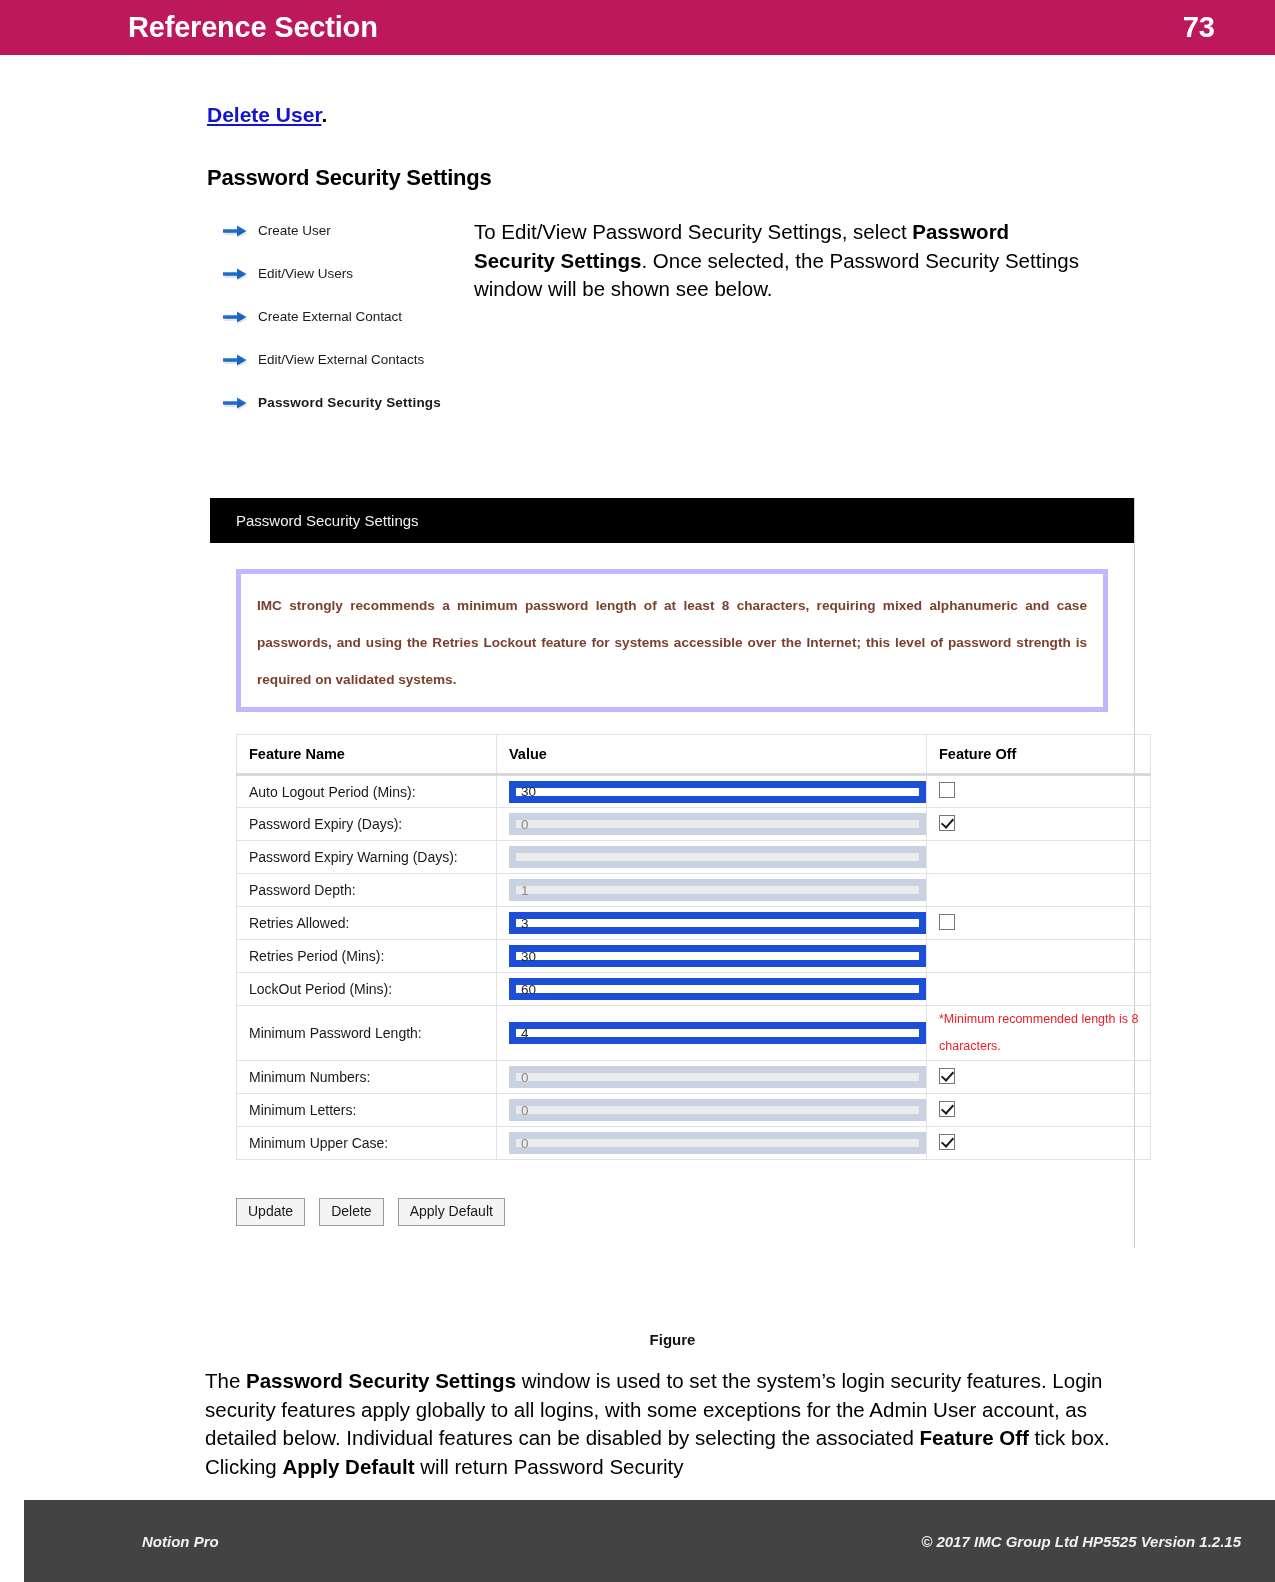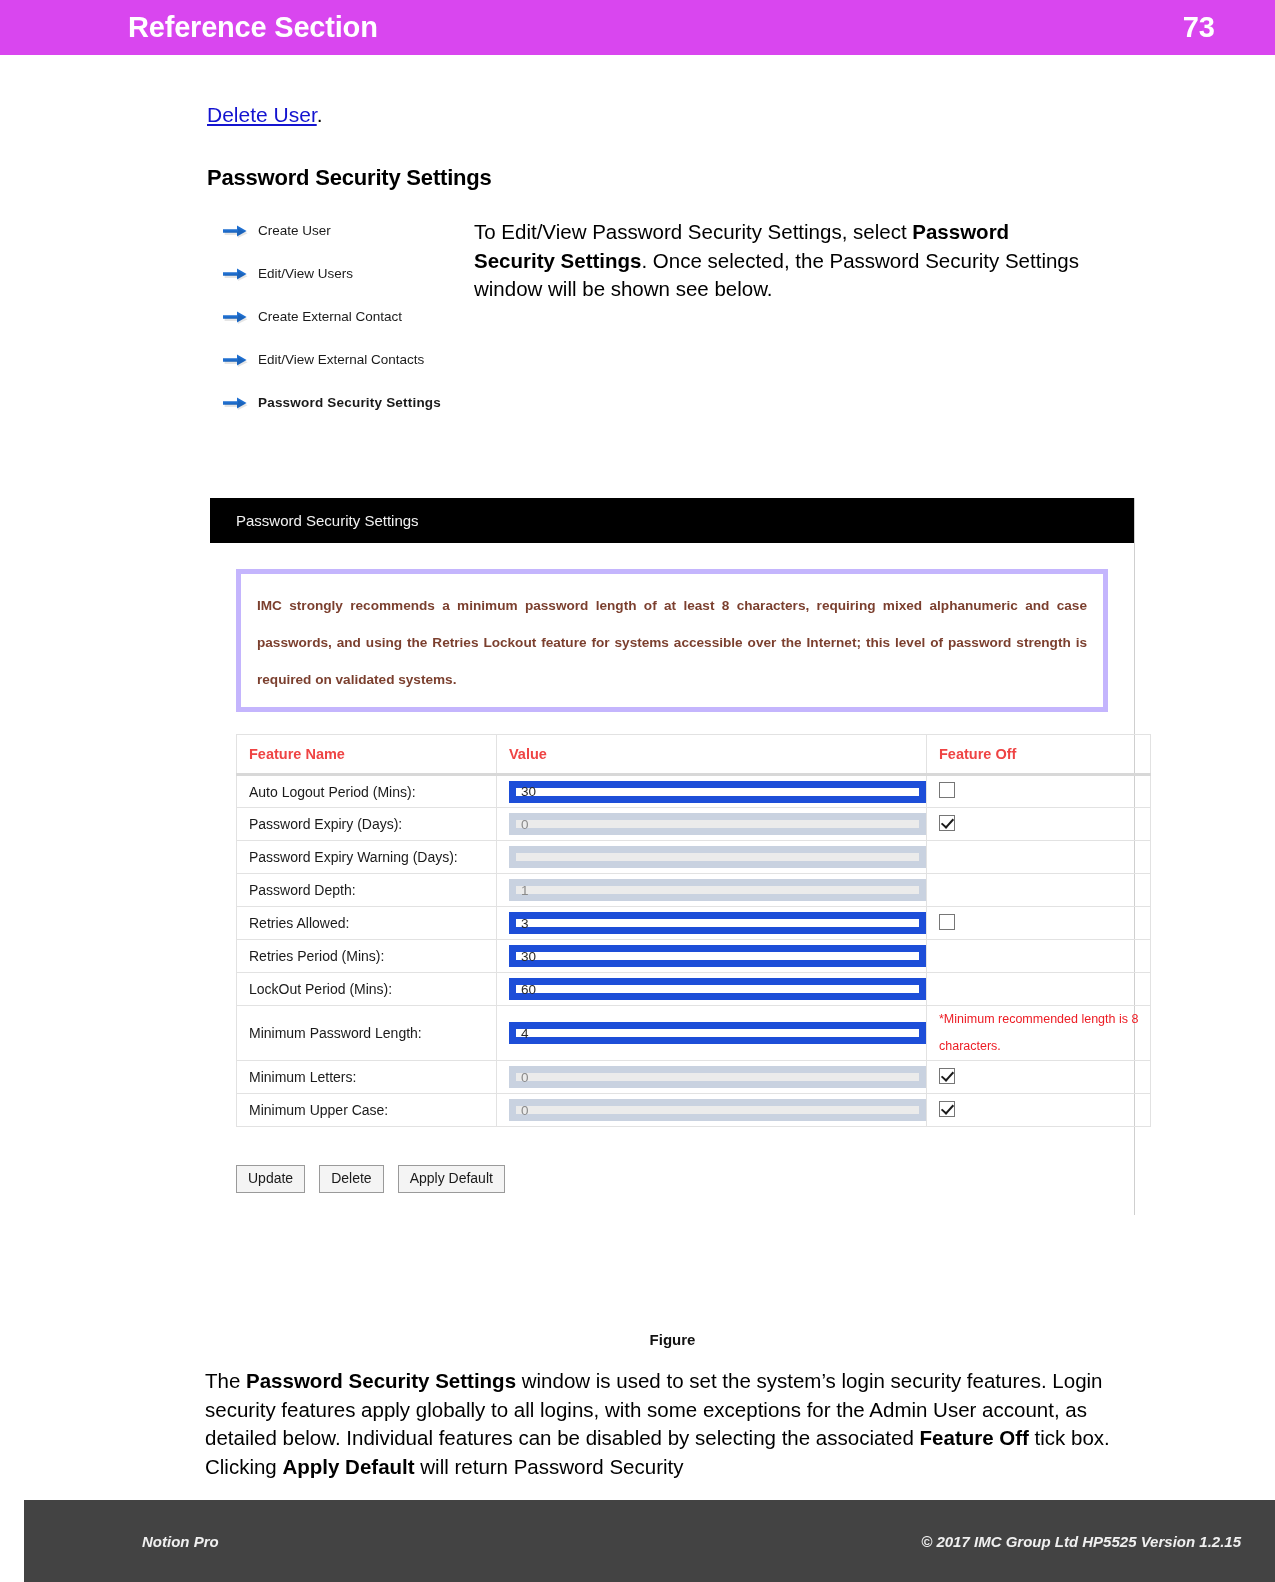--- a/index.html
+++ b/index.html
@@ -11,21 +11,21 @@
     font-family: "Liberation Sans", sans-serif;
     position: relative;
     overflow: hidden;
   }
 
   
   #page-header {
     position: absolute;
     left: 0; top: 0;
     width: 1275px; height: 55px;
-    background: #d946ef;
+    background: #be185d;
     display: flex;
     align-items: center;
     justify-content: space-between;
     padding: 0 60px 0 128px;
   }
   #page-header .title {
     color: #ffffff;
     font-size: 29px;
     font-weight: bold;
     letter-spacing: -0.2px;
@@ -40,20 +40,21 @@
   #content {
     position: absolute;
     left: 0; top: 55px;
     width: 1275px;
   }
 
   .link-line {
     margin: 48px 0 0 207px;
     font-size: 21px;
     color: #000;
+    font-weight: bold;
   }
   .link-line a {
     color: #1414d0;
     text-decoration: underline;
   }
 
   .section-heading {
     margin: 38px 0 0 207px;
     font-size: 22px;
     font-weight: bold;
@@ -143,21 +144,21 @@
   table.settings th,
   table.settings td {
     border: 1px solid #e2e2e2;
     text-align: left;
     vertical-align: middle;
   }
   table.settings thead th {
     border-bottom: 3px solid #d8d8d8;
     font-size: 14.5px;
     font-weight: bold;
-    color: #ef4444;
+    color: #000000;
     padding: 11px 0 11px 12px;
     height: 37px;
   }
   table.settings tbody td {
     padding: 0 0 0 12px;
     height: 33px;
     font-size: 14px;
     color: #1a1a1a;
   }
   td.c-name  { width: 260px; }
@@ -406,20 +407,29 @@
           <tr class="tall">
             <td class="c-name">Minimum Password Length:</td>
             <td class="c-value">
               <div class="field">4</div>
             </td>
             <td class="c-off">
               <span class="note-red">*Minimum recommended length is 8 characters.</span>
             </td>
           </tr>
           <tr>
+            <td class="c-name">Minimum Numbers:</td>
+            <td class="c-value">
+              <div class="field disabled">0</div>
+            </td>
+            <td class="c-off">
+              <span class="cb checked"></span>
+            </td>
+          </tr>
+          <tr>
             <td class="c-name">Minimum Letters:</td>
             <td class="c-value">
               <div class="field disabled">0</div>
             </td>
             <td class="c-off">
               <span class="cb checked"></span>
             </td>
           </tr>
           <tr>
             <td class="c-name">Minimum Upper Case:</td>

